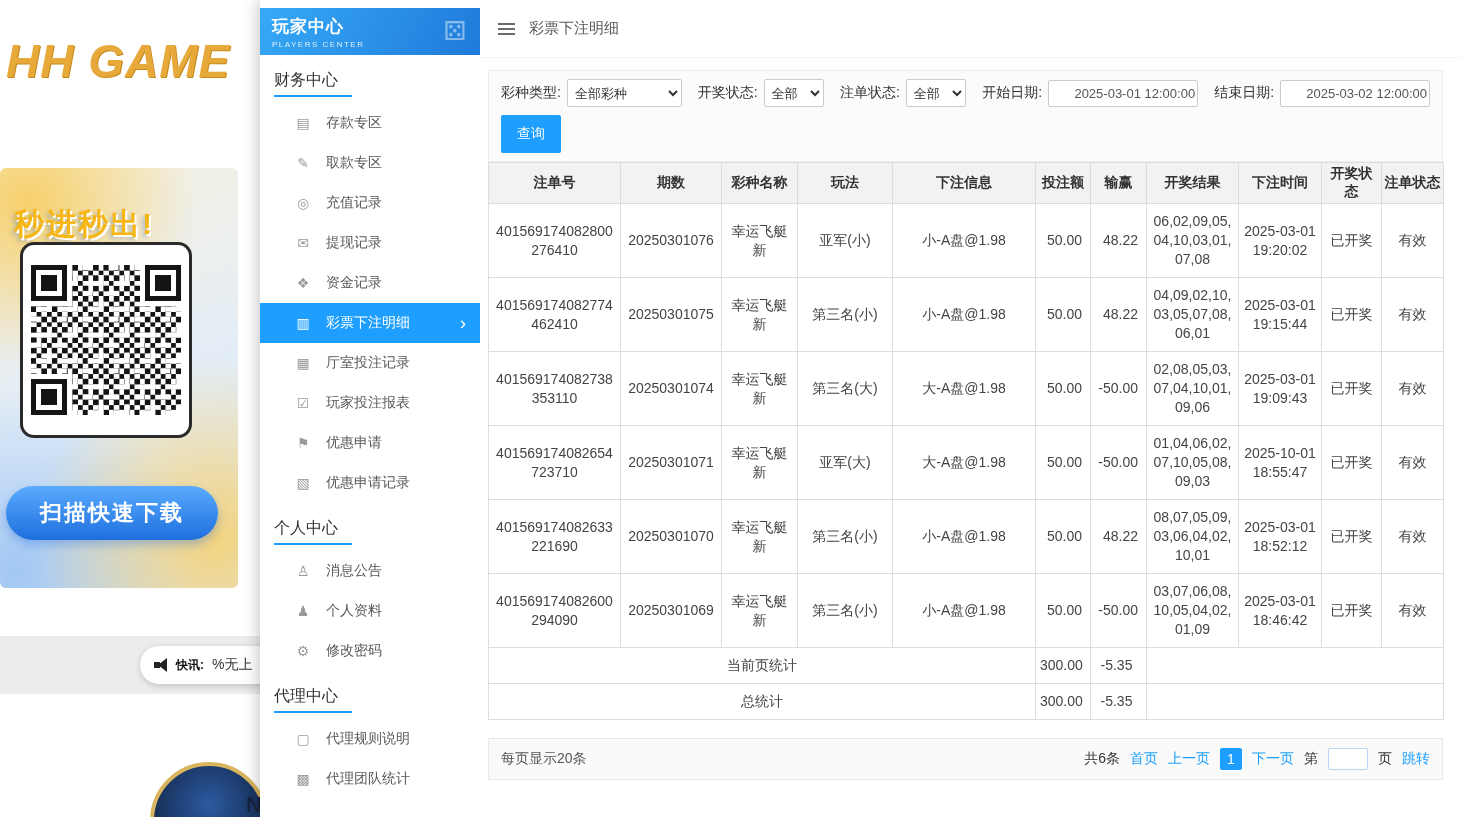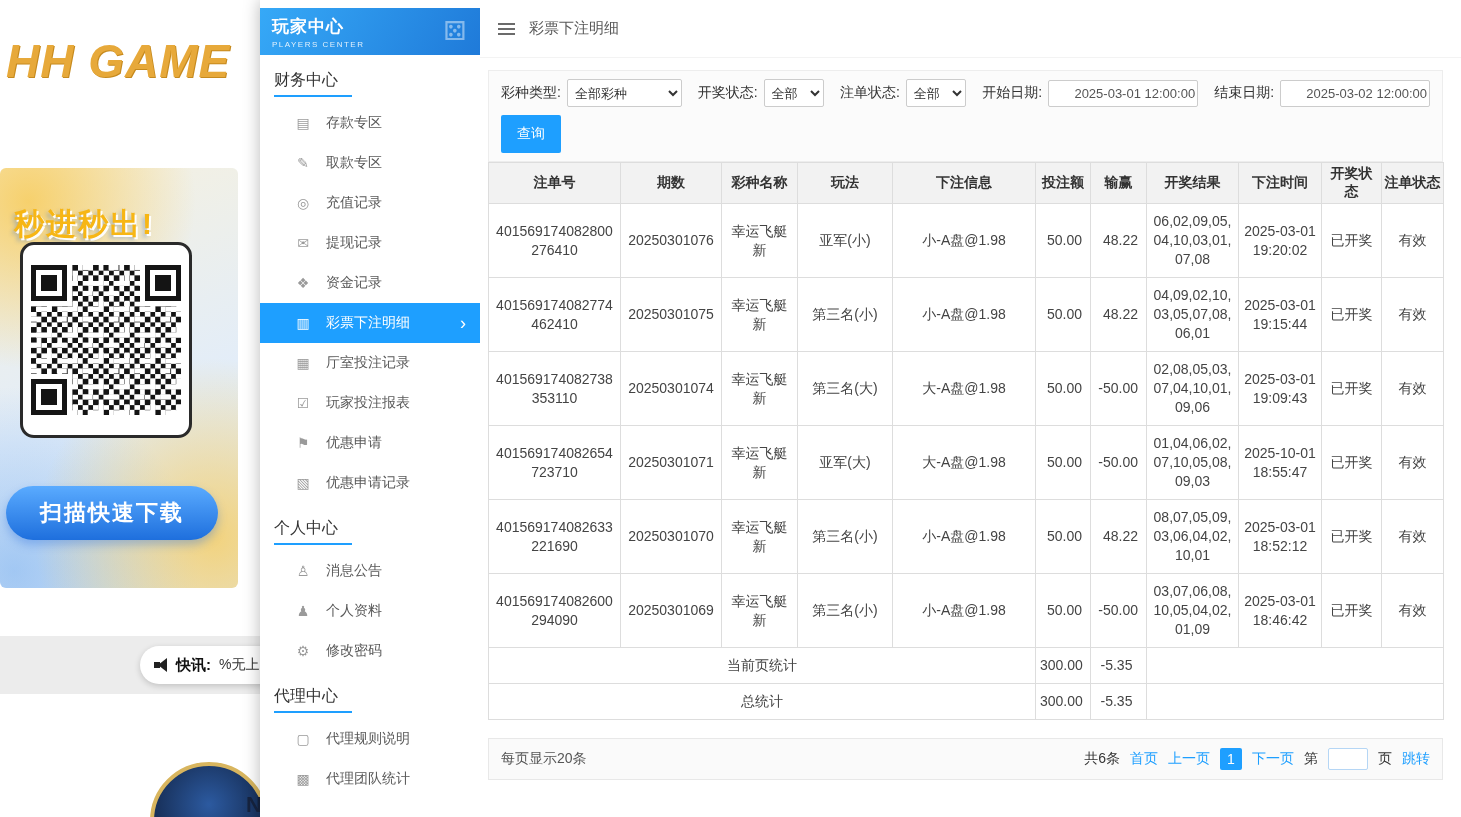--- a/index.html
+++ b/index.html
@@ -20,21 +20,21 @@
               border:3px solid #2a2a2a; border-radius:14px; display:flex; align-items:center; justify-content:center; }
   .dl-btn { position:absolute; left:6px; top:296px; width:212px; height:54px; border-radius:27px;
             background:linear-gradient(180deg,#5aabff,#1e6fdd); color:#fff; font-size:22px; font-weight:bold;
             text-align:center; line-height:54px; letter-spacing:2px; box-shadow:0 5px 10px rgba(40,110,220,.35); cursor:pointer;margin-top:22px; }
   .ticker-band { position:absolute; left:0; top:636px; width:260px; height:58px; background:#ececec; }
   .ticker-pill { position:absolute; left:140px; top:10px; height:38px; width:280px; background:#fff; border-radius:19px;
                  box-shadow:0 2px 6px rgba(0,0,0,.18); display:flex; align-items:center; padding:0 14px; gap:8px; }
   .speaker { width:14px; height:16px; position:relative; flex:none; }
   .speaker::before { content:""; position:absolute; left:0; top:5px; width:6px; height:6px; background:#222; }
   .speaker::after  { content:""; position:absolute; left:4px; top:1px; border:7px solid transparent; border-right:9px solid #222; border-left:0; }
-  .ticker-label { font-weight:bold; font-size:15px; color:#111; white-space:nowrap;text-align:right; }
+  .ticker-label { font-weight:bold; font-size:12px; color:#111; white-space:nowrap;text-align:right; }
   .ticker-text  { font-size:14px; color:#333; white-space:nowrap; }
   .bottom-circle { position:absolute; left:150px; top:762px; width:118px; height:118px; border-radius:50%;
                    background:radial-gradient(circle at 50% 35%, #2c5aa0, #14294e 70%); border:4px solid #d8b55e; }
   .bottom-n { position:absolute; left:246px; top:792px; font-size:22px; font-weight:bold; color:#16233f; }
 
   
   .panel { position:absolute; left:260px; top:0; width:1201px; height:817px; display:flex; background:#fff;
            box-shadow:0 0 16px rgba(0,0,0,.28); z-index:5; }
 
   

